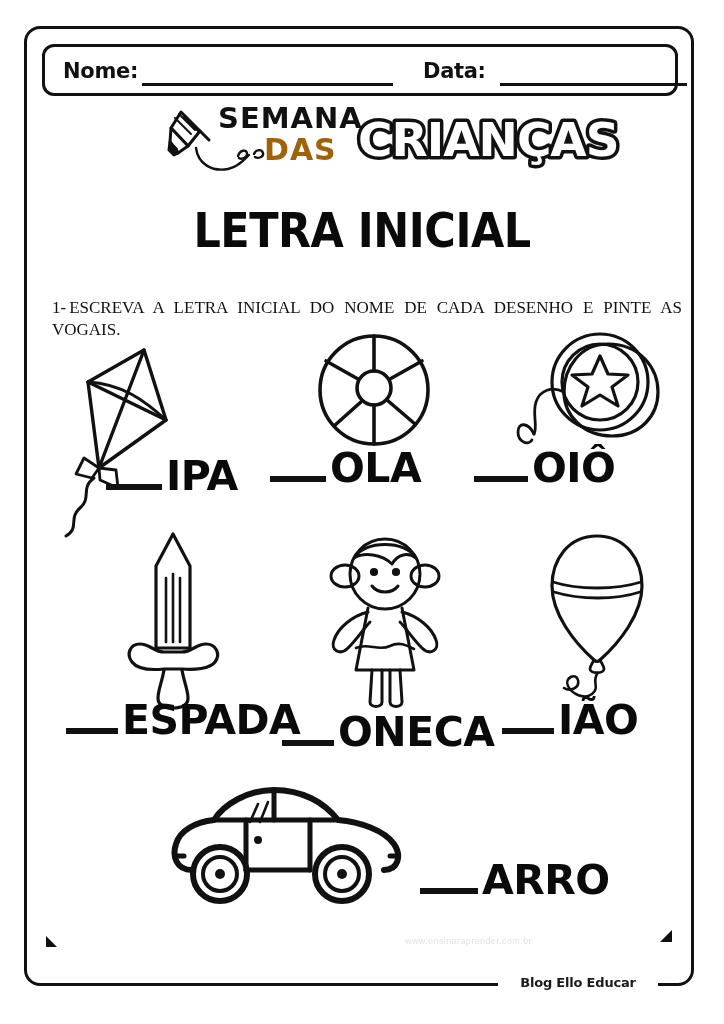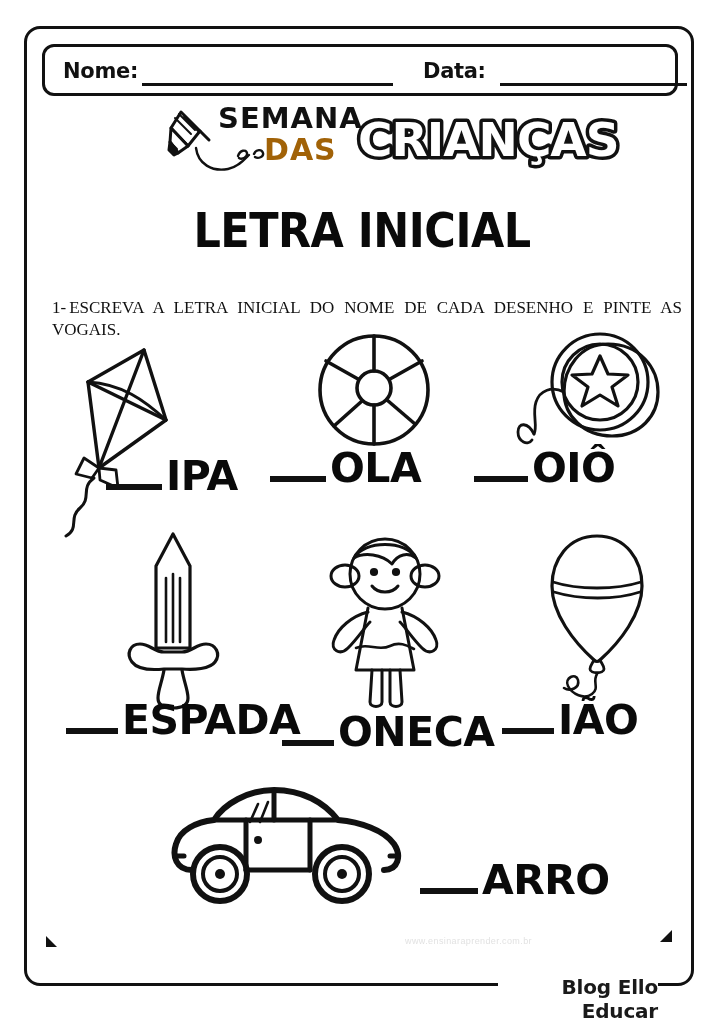--- a/index.html
+++ b/index.html
@@ -194,24 +194,24 @@
     font-family: "Liberation Sans", sans-serif;
     font-size: 9px;
     letter-spacing: 0.4px;
     color: #e2e2e2;
     white-space: nowrap;
   }
   .footer-text {
     position: absolute;
     left: 498px; top: 975px;
     width: 160px;
-    text-align: right;
-    font-family: "DejaVu Sans", sans-serif;
-    font-weight: bold;
-    font-size: 20px;
+    text-align: center;
+    font-family: "DejaVu Sans", sans-serif;
+    font-weight: bold;
+    font-size: 13px;
     letter-spacing: -0.2px;
     color: #1a1a1a;
   }
   .corner-mark {
     position: absolute;
     width: 0; height: 0;
   }
   .corner-left {
     left: 46px; top: 936px;
     border-left: 11px solid #111111;

